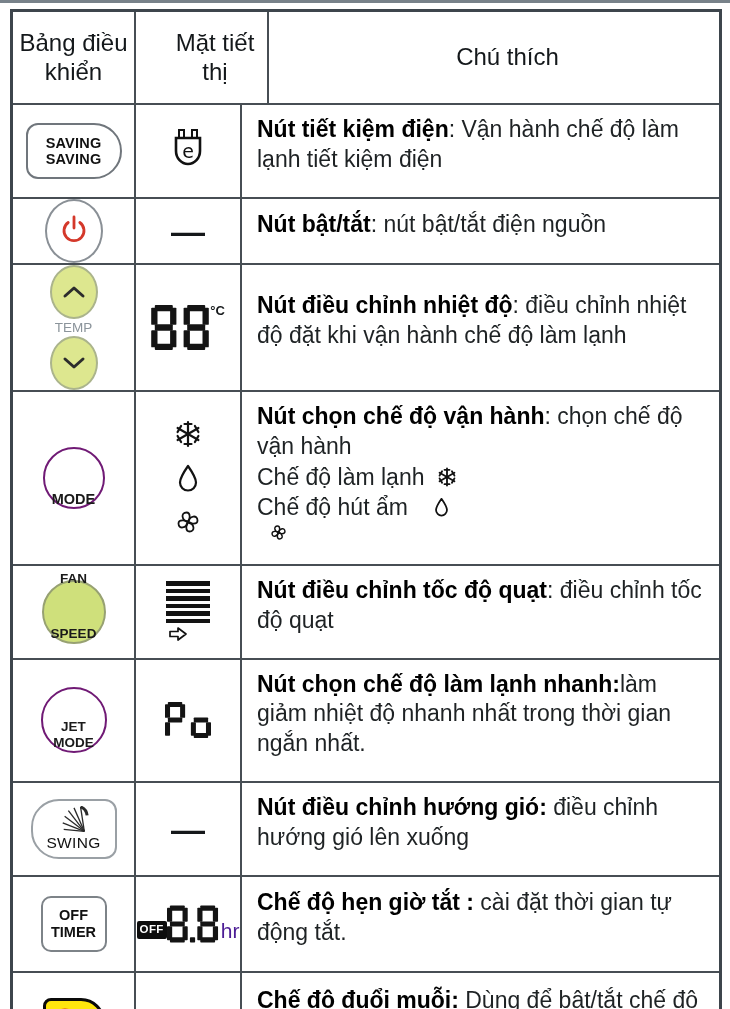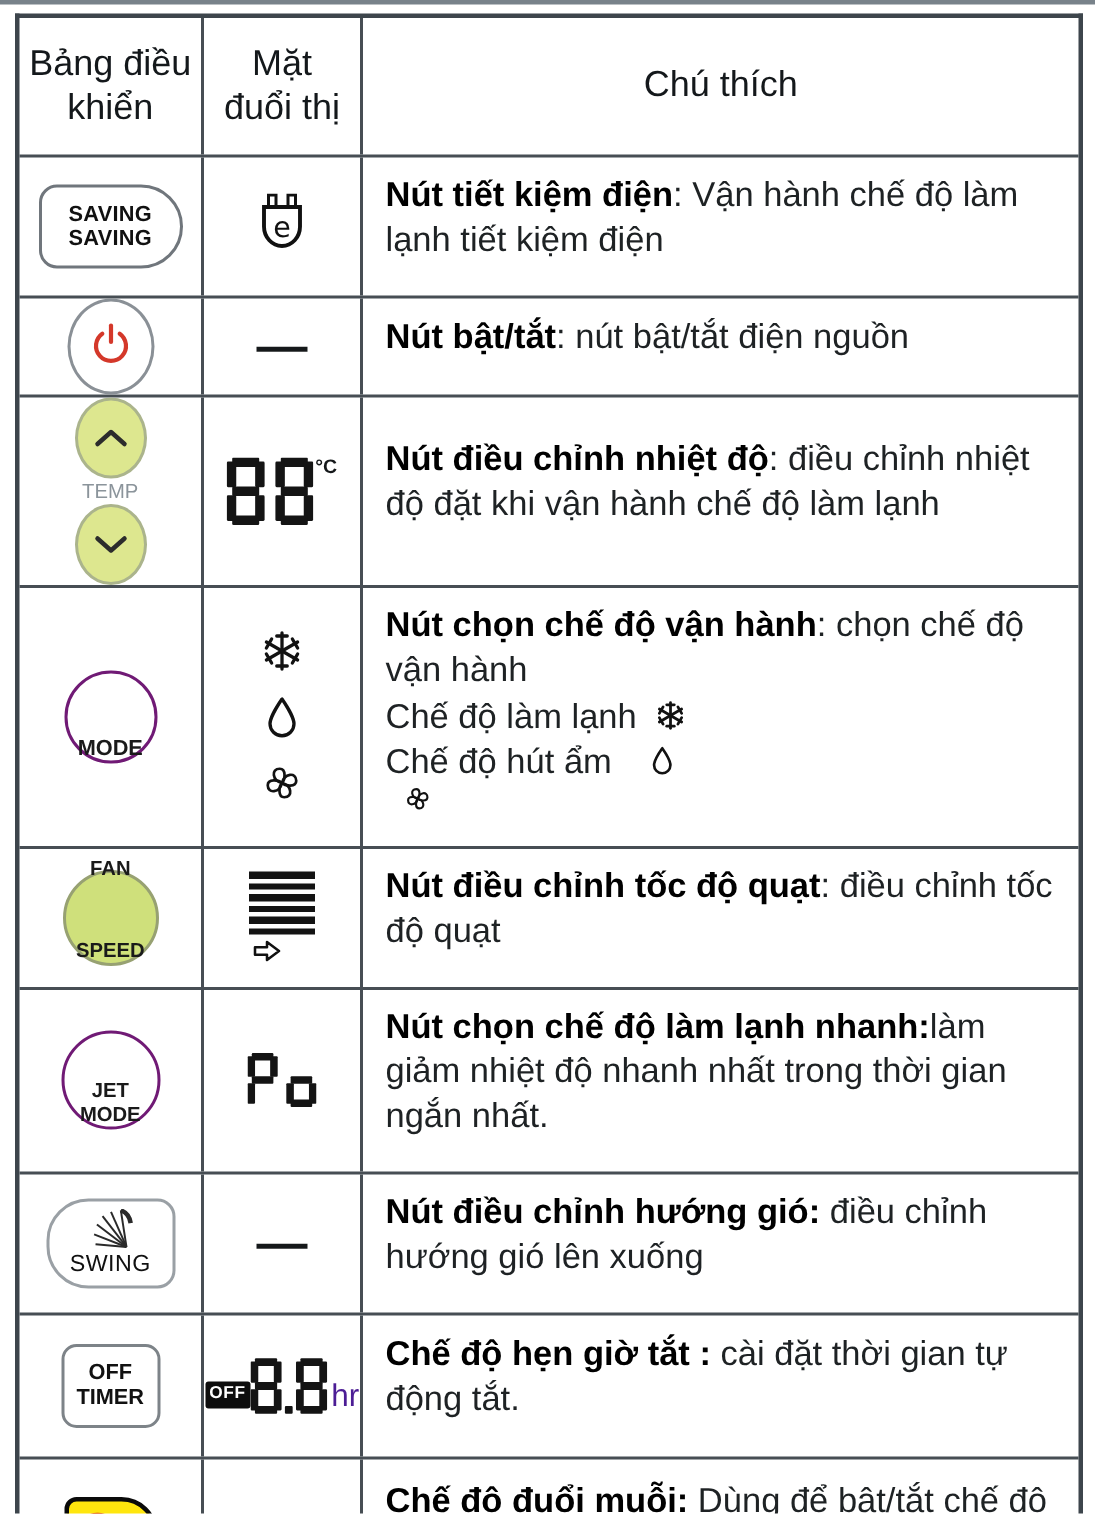--- a/index.html
+++ b/index.html
@@ -17,21 +17,21 @@
   .row + .row { border-top: 2.5px solid #474e54; }
   .cell { display: flex; align-items: center; justify-content: center; }
   .c1 { width: 123px; border-right: 2.5px solid #474e54; flex: none; flex-direction: column; }
   .c2 { width: 106px; border-right: 2.5px solid #474e54; flex: none; flex-direction: column; }
   .c3 { flex: 1; justify-content: flex-start; padding: 10px 10px 22px 15px; }
   .c3 .note { font-size: 23px; line-height: 1.3; color: #1e2224; }
   .c3 .note b { color: #000; }
   .hdr .cell { font-size: 24px; text-align: center; line-height: 1.18; padding: 6px; color: #14181b; }
   .hdr .c3 { justify-content: center; }
   
-  .rh  { min-height: 91px; }
+  .rh  { min-height: 91px; gap: 27px; }
   .r1 { min-height: 75px; }
   .r2 { min-height: 61px; }
   .r3 { min-height: 113px; }
   .r4 { min-height: 164px; }
   .r5 { min-height: 87px; }
   .r6 { min-height: 97px; }
   .r7 { min-height: 86px; }
   .r8 { min-height: 96px; }
   .r9 { min-height: 100px; }
 
@@ -100,21 +100,21 @@
 </style>
 </head>
 <body>
 
 <div class="top-rule"></div>
 
 <div class="table">
 
   <div class="row hdr rh">
     <div class="cell c1">Bảng điều khiển</div>
-    <div class="cell c2">Mặt đuổi thị</div>
+    <div class="cell c2">Mặt tiết thị</div>
     <div class="cell c3">Chú thích</div>
   </div>
 
   <div class="row r1">
     <div class="cell c1">
       <div class="btn-energy">
         <span>SAVING</span>
         <span>SAVING</span>
       </div>
     </div>

